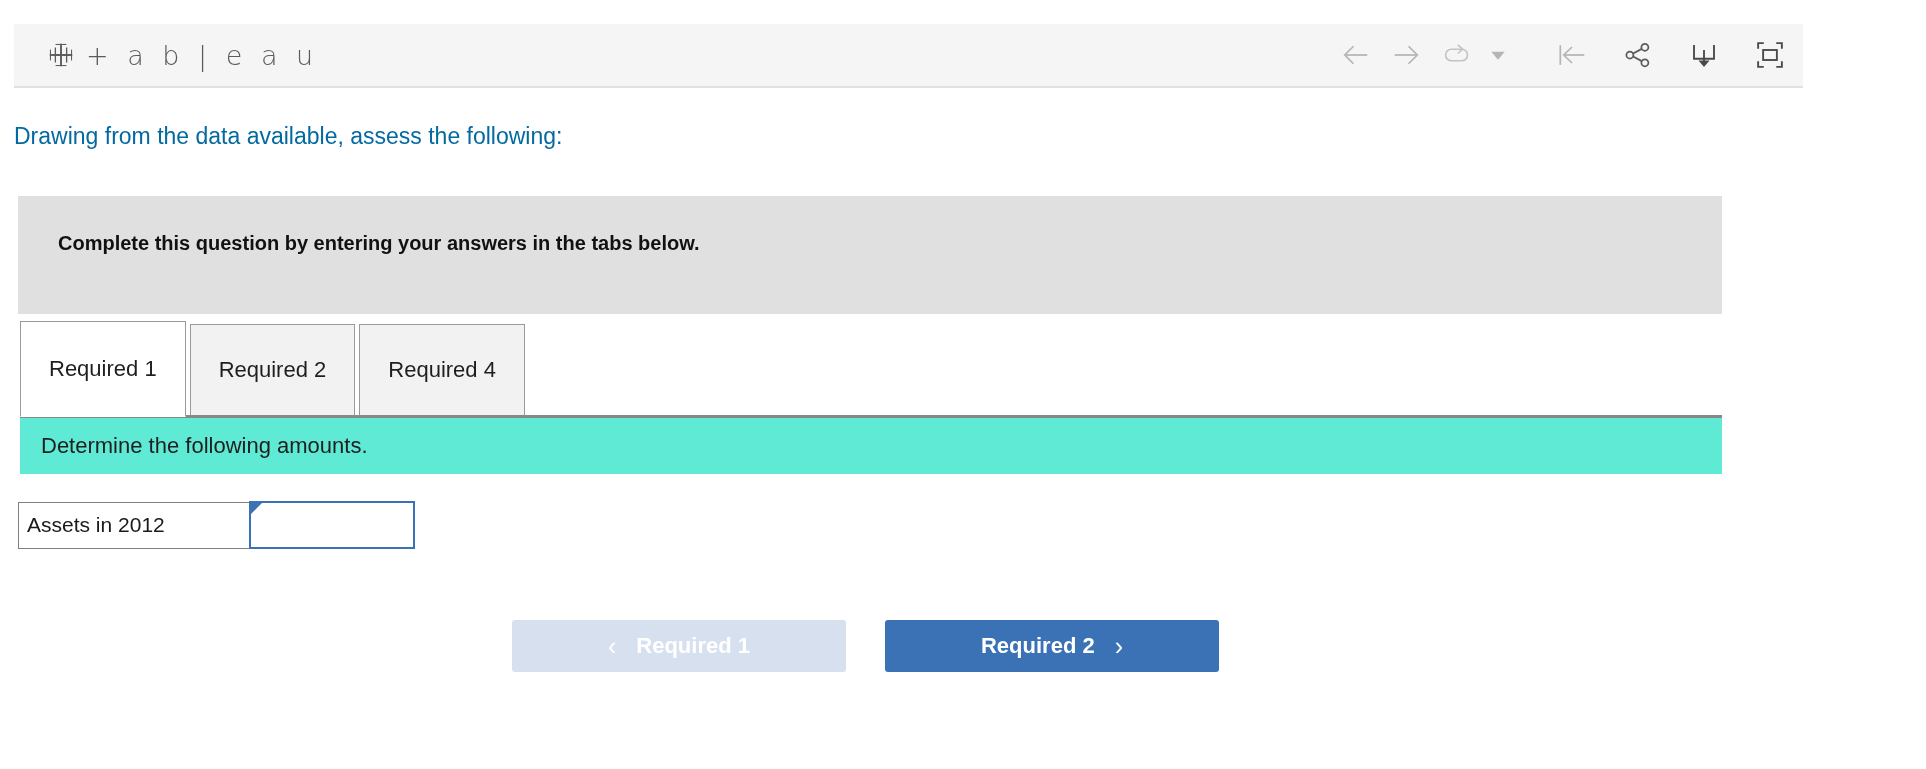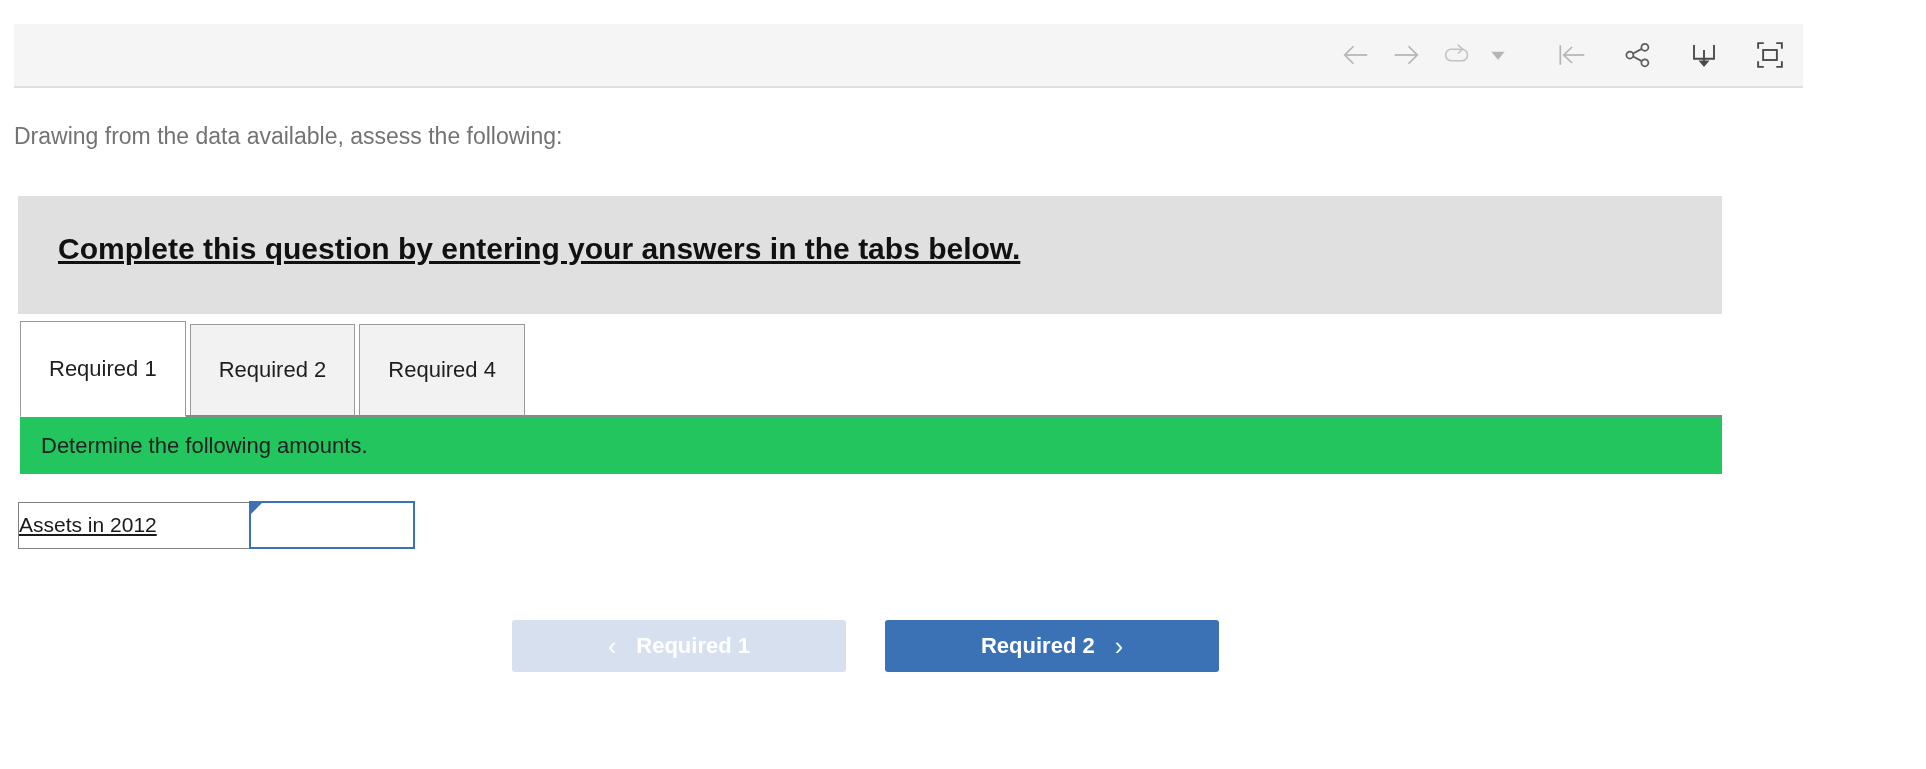--- a/index.html
+++ b/index.html
@@ -70,43 +70,42 @@
   .tb-btn.dark { color: #5b5b5b; }
   .tb-btn svg { display: block; }
   .tb-gap { width: 24px; height: 1px; }
 
   
   .prompt-line {
     position: absolute;
     left: 14px;
     top: 123px;
     font-size: 23px;
-    color: #737373;
+    color: #0369a1;
     white-space: nowrap;
   }
 
   
   .gray-banner {
     position: absolute;
     left: 18px;
     top: 196px;
     width: 1704px;
     height: 118px;
     background: #e0e0e0;
     box-sizing: border-box;
   }
   .gray-banner-text {
     position: absolute;
     left: 40px;
     top: 36px;
-    font-size: 30px;
+    font-size: 20px;
     font-weight: bold;
     color: #111111;
     white-space: nowrap;
-    text-decoration: underline;
   }
 
   
   .tab-strip {
     position: absolute;
     left: 20px;
     top: 320px;
     display: flex;
     align-items: flex-end;
     height: 96px;
@@ -137,21 +136,21 @@
     position: relative;
   }
 
   
   .blue-bar {
     position: absolute;
     left: 20px;
     top: 415px;
     width: 1702px;
     height: 59px;
-    background: #22c55e;
+    background: #5eead4;
     border-top: 3px solid #888888;
     box-sizing: border-box;
     display: flex;
     align-items: center;
     z-index: 1;
   }
   .blue-bar-text {
     margin-left: 21px;
     font-size: 22px;
     color: #1f1f1f;
@@ -161,24 +160,23 @@
   
   .answer-table {
     position: absolute;
     left: 18px;
     top: 501px;
     border-collapse: collapse;
     table-layout: fixed;
   }
   .answer-table td {
     height: 46px;
-    padding: 0;
+    padding: 8px;
     box-sizing: border-box;
     vertical-align: middle;
-    text-decoration: underline;
   }
   .cell-label {
     width: 231px;
     border: 1px solid #808080;
     font-size: 21px;
     color: #1a1a1a;
     padding-left: 9px;
     background: #ffffff;
     white-space: nowrap;
   }
@@ -249,20 +247,38 @@
     font-weight: normal;
     line-height: 1;
     display: inline-block;
   }
 </style>
 </head>
 <body>
 
 <div class="tableau-bar">
 
+  <div class="tableau-logo">
+    <span>
+      <svg class="tableau-mark" viewBox="0 0 32 32" aria-hidden="true">
+        <g fill="#5b5b5b">
+          <rect x="15" y="4" width="2" height="24"></rect>
+          <rect x="4" y="15" width="24" height="2"></rect>
+          <rect x="9.3" y="8" width="1.4" height="16"></rect>
+          <rect x="21.3" y="8" width="1.4" height="16"></rect>
+          <rect x="8" y="15.3" width="16" height="1.4"></rect>
+          <rect x="4.2" y="10.2" width="1.1" height="11.6"></rect>
+          <rect x="26.7" y="10.2" width="1.1" height="11.6"></rect>
+          <rect x="10.2" y="4.2" width="11.6" height="1.1"></rect>
+          <rect x="10.2" y="26.7" width="11.6" height="1.1"></rect>
+        </g>
+      </svg>
+    </span>
+    <span class="tableau-word">+ a b | e a u</span>
+  </div>
 
   <div class="toolbar-actions">
 
     <div class="tb-btn">
       <svg width="30" height="30" viewBox="0 0 24 24" fill="none" stroke="#b5b5b5" stroke-width="1.4">
         <line x1="21" y1="12" x2="4" y2="12"></line>
         <polyline points="10,5 3,12 10,19"></polyline>
       </svg>
     </div>
 

